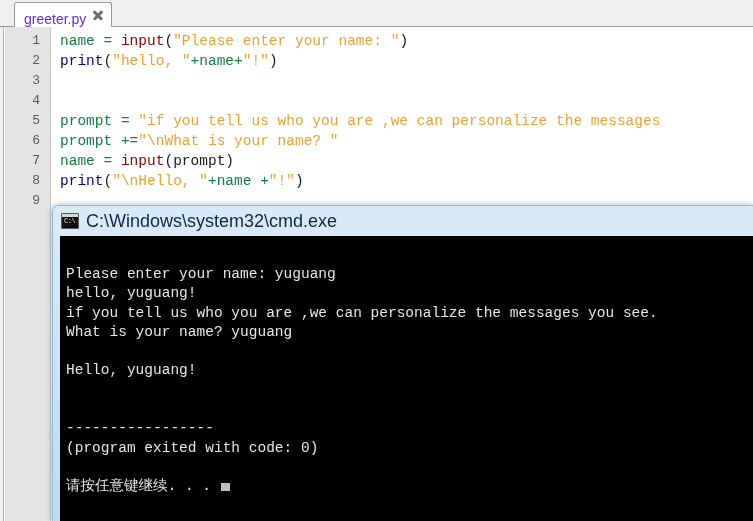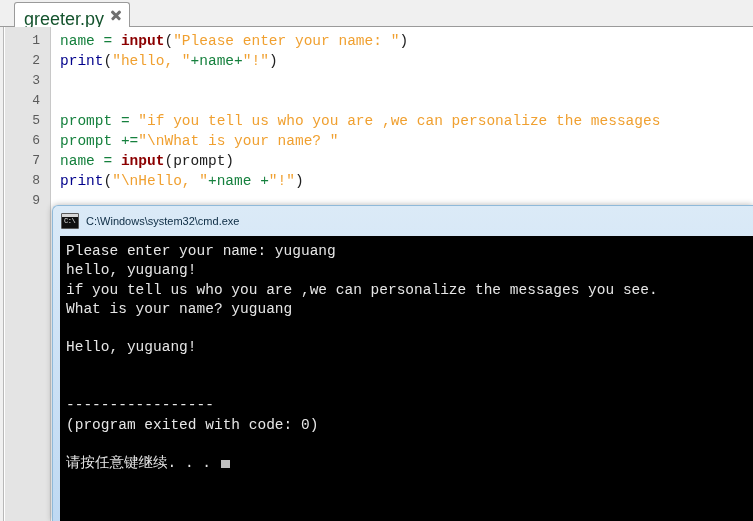--- a/index.html
+++ b/index.html
@@ -40,22 +40,22 @@
     background: #ffffff;
     border: 1px solid #9a9a9a;
     border-bottom: none;
     border-radius: 3px 3px 0 0;
     padding: 0 7px 0 9px;
     display: flex;
     align-items: center;
     gap: 6px;
   }
   #tab-greeter .tab-label {
-    font-size: 18px;
-    color: #14532d;
+    font-size: 14px;
+    color: #6d28d9;
     line-height: 1;
     white-space: nowrap;
     margin-top: 8px;
   }
   .tab-close {
     width: 12px; height: 12px;
     position: relative;
     flex: 0 0 auto;
   }
   .tab-close::before, .tab-close::after {
@@ -114,21 +114,21 @@
     padding-top: 4px;
     padding-left: 8px;
     font-family: "Liberation Mono", monospace;
     font-size: 14.5px;
     line-height: 20px;
     white-space: pre;
   }
   .code-line { height: 20px; }
   .tok-plain   { color: #15803d; }
   .tok-kw      { color: #00008b; font-weight: normal; }
-  .tok-fn      { color: #8b0000; font-weight: bold; }
+  .tok-fn      { color: #8b0000; font-weight: normal; }
   .tok-str     { color: #f0a030; }
   .tok-punct   { color: #202020; }
 
   
   #cmd-window {
     position: absolute;
     left: 52px; top: 205px;
     width: 701px; height: 316px;
     box-sizing: border-box;
     background: linear-gradient(180deg,#dbeaf7 0%, #cfe3f6 40%, #bfd9f2 100%);
@@ -165,39 +165,40 @@
   #cmd-icon .glyph {
     position: absolute;
     left: 2px; top: 3px;
     font-family: "Liberation Mono", monospace;
     font-size: 7px;
     color: #e8e8e8;
     line-height: 9px;
     letter-spacing: -0.5px;
   }
   #cmd-title-text {
-    font-size: 11px;
+    font-size: 18px;
     color: #0b2a42;
     line-height: 1;
     white-space: nowrap;
   }
   #cmd-screen {
     position: absolute;
     left: 7px; top: 30px;
     right: 0; bottom: 0;
     background: #000000;
     overflow: hidden;
   }
   #cmd-text {
     padding: 6px 0 0 6px;
     font-family: "Liberation Mono", monospace;
     font-size: 14.5px;
     line-height: 19.3px;
     color: #e6e6e6;
     white-space: pre;
+    margin-top: 23px;
   }
   .cmd-line { height: 19.3px; }
   .cmd-cursor {
     display: inline-block;
     width: 9px; height: 8px;
     background: #bfbfbf;
     vertical-align: baseline;
     position: relative;
     top: 1px;
     margin-left: 10px;

